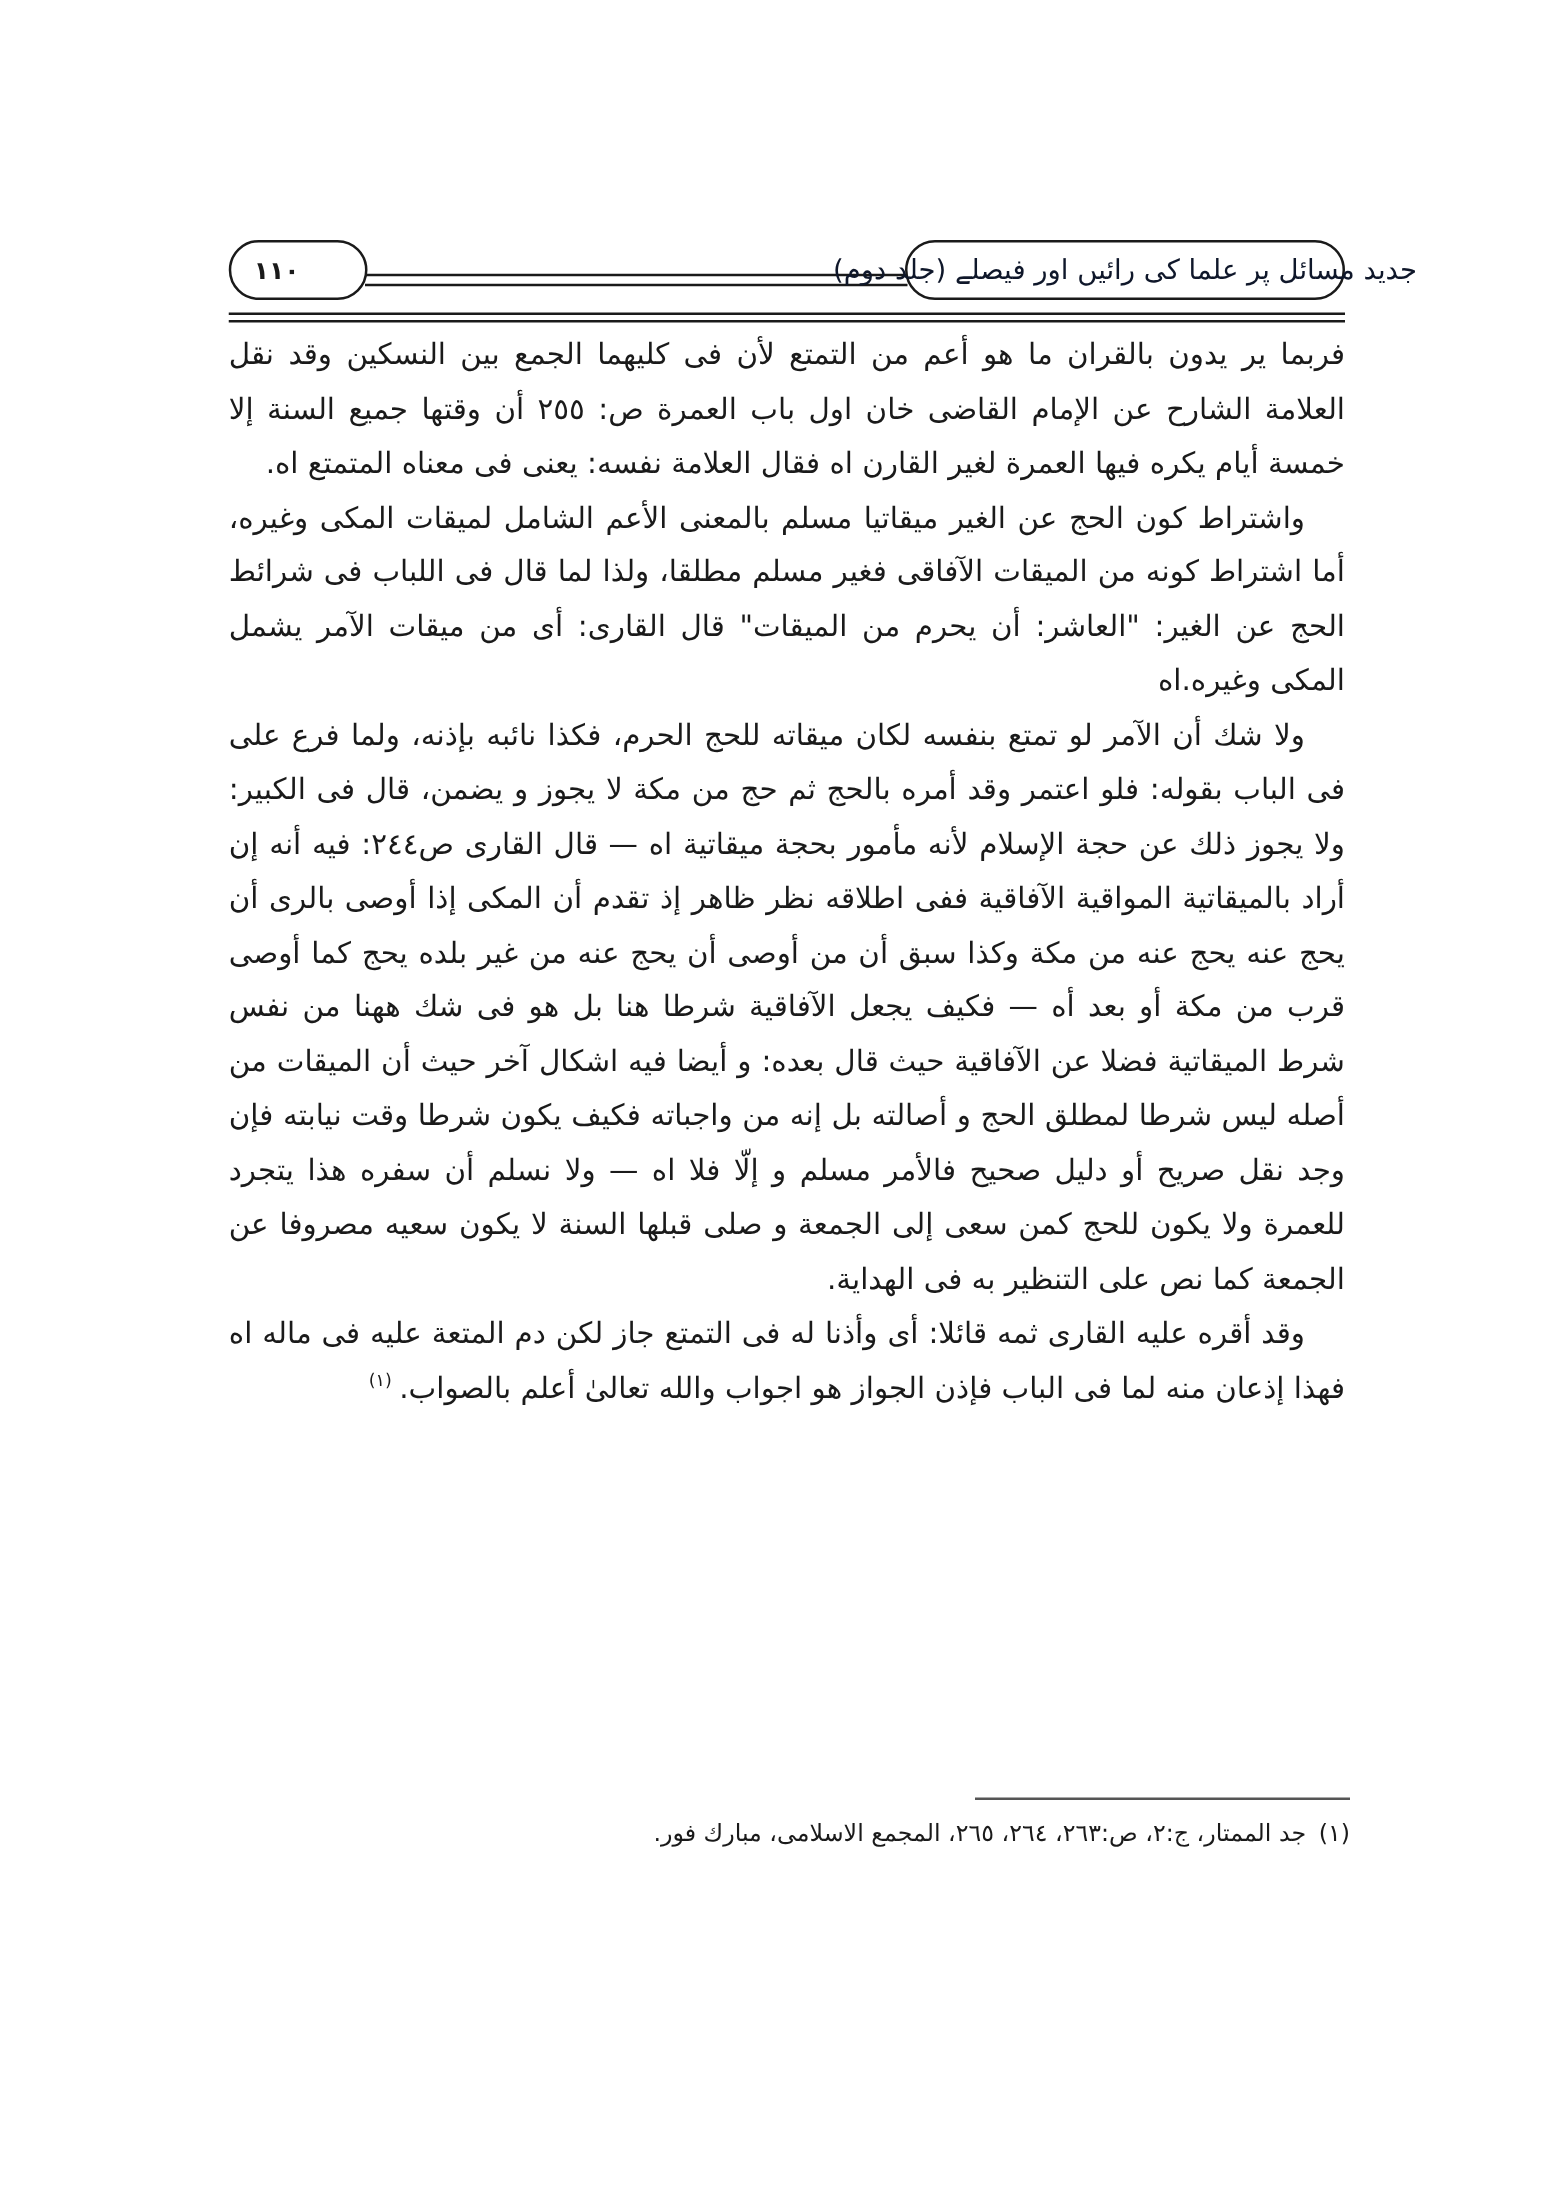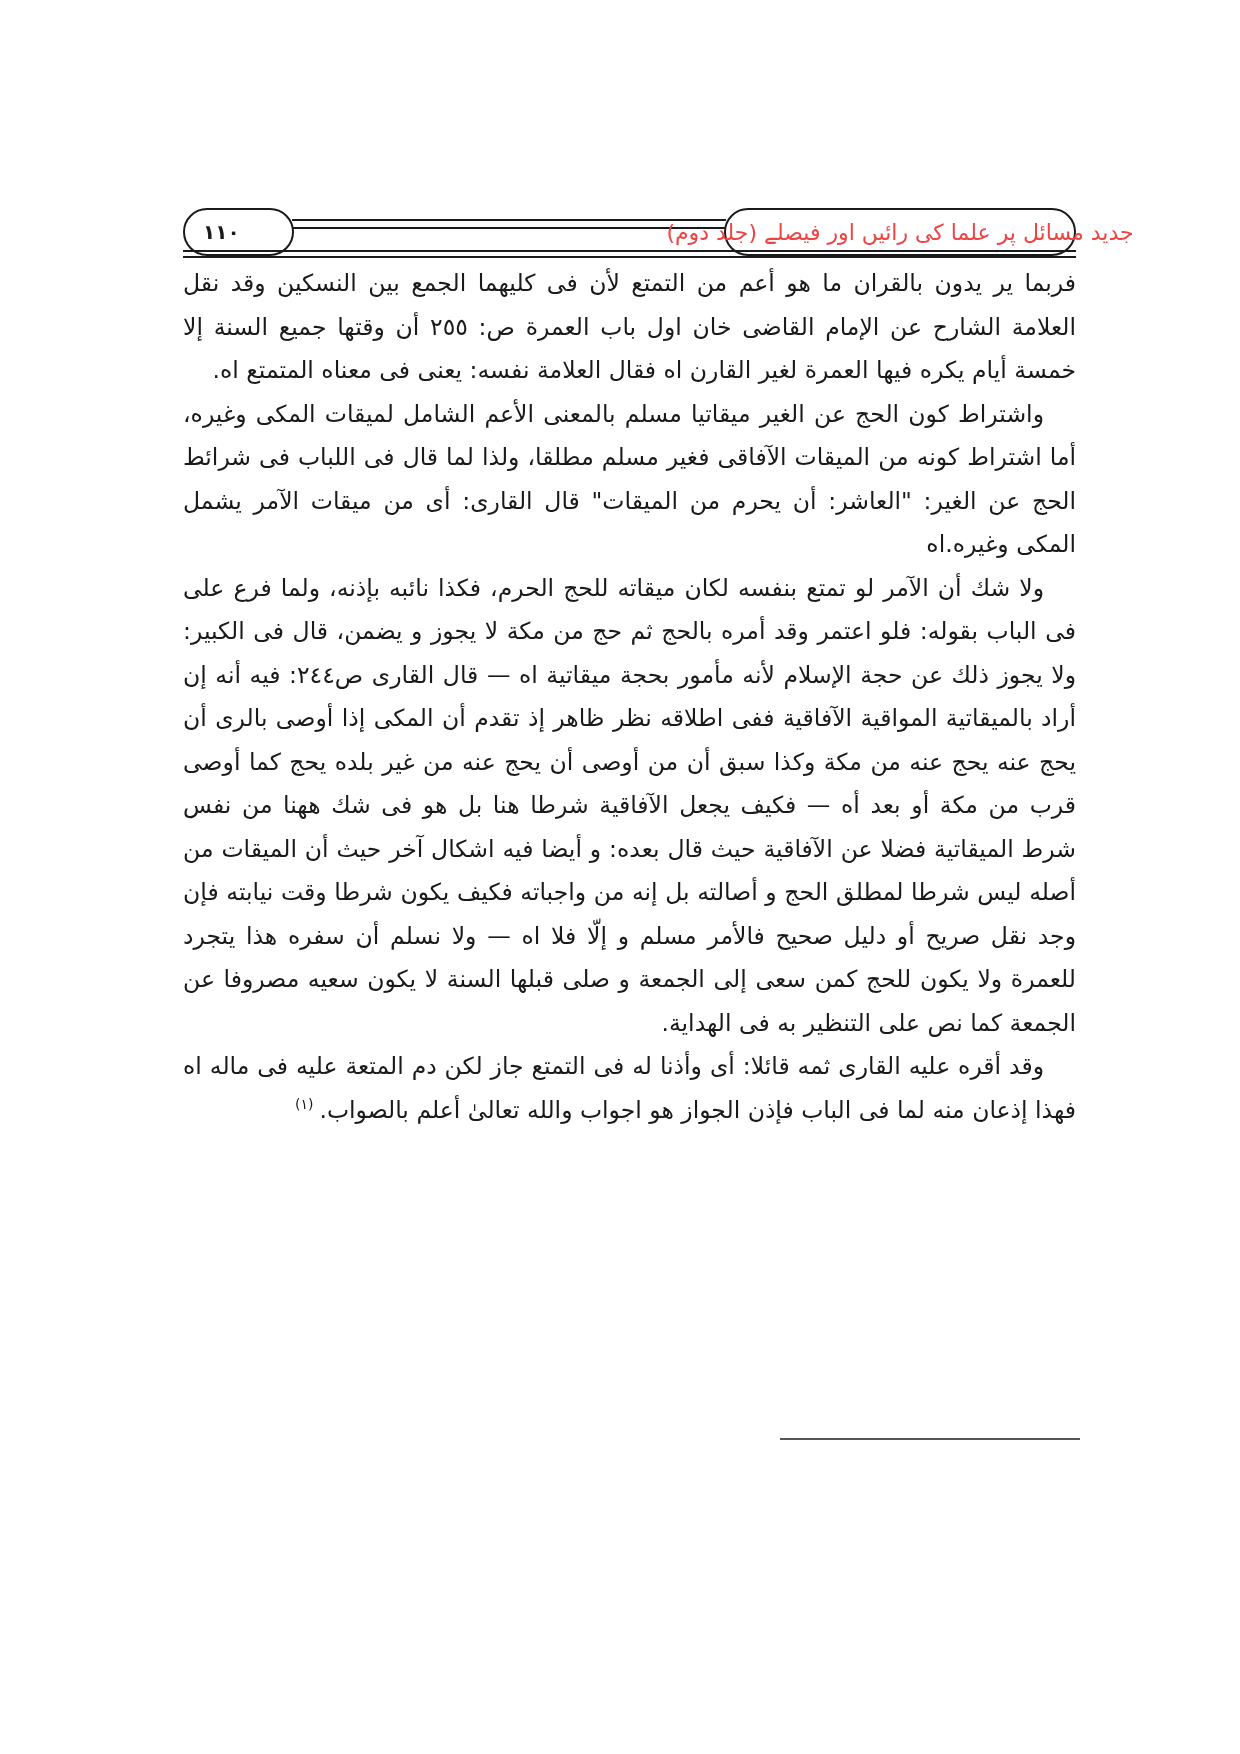--- a/index.html
+++ b/index.html
@@ -23,21 +23,21 @@
     
     .header {
       position: absolute;
       left: 183px;
       top: 192px;
       width: 893px;
       height: 56px;
     }
     .pill {
       position: absolute;
-      top: 16px;
+      top: 0;
       height: 48px;
       border: 2.5px solid #1a1a1a;
       border-radius: 26px;
       box-sizing: border-box;
       background: #fff;
       display: flex;
       align-items: center;
     }
     .pill-left {
       left: 0;
@@ -54,21 +54,21 @@
       font-family: "DejaVu Sans", sans-serif;
       font-size: 20px;
       font-weight: bold;
       letter-spacing: 1px;
       color: #1a1a1a;
     }
     .book-title {
       font-family: "DejaVu Sans", sans-serif;
       font-size: 22px;
       white-space: nowrap;
-      color: #ef4444;
+      color: #0f172a;
     }
     .header-connector {
       position: absolute;
       left: 109px;
       right: 350px;
       top: 27px;
       height: 6px;
       border-top: 2.5px solid #1a1a1a;
       border-bottom: 2.5px solid #1a1a1a;
       box-sizing: content-box;
@@ -150,14 +150,17 @@
   <div class="header-rule"></div>
 
   <div class="body-text">
     <p>فربما ير يدون بالقران ما هو أعم من التمتع لأن فى كليهما الجمع بين النسكين وقد نقل العلامة الشارح عن الإمام القاضى خان اول باب العمرة ص: ٢٥٥ أن وقتها جميع السنة إلا خمسة أيام يكره فيها العمرة لغير القارن اه فقال العلامة نفسه: يعنى فى معناه المتمتع اه.</p>
     <p class="indent">واشتراط كون الحج عن الغير ميقاتيا مسلم بالمعنى الأعم الشامل لميقات المكى وغيره، أما اشتراط كونه من الميقات الآفاقى فغير مسلم مطلقا، ولذا لما قال فى اللباب فى شرائط الحج عن الغير: "العاشر: أن يحرم من الميقات" قال القارى: أى من ميقات الآمر يشمل المكى وغيره.اه</p>
     <p class="indent">ولا شك أن الآمر لو تمتع بنفسه لكان ميقاته للحج الحرم، فكذا نائبه بإذنه، ولما فرع على فى الباب بقوله: فلو اعتمر وقد أمره بالحج ثم حج من مكة لا يجوز و يضمن، قال فى الكبير: ولا يجوز ذلك عن حجة الإسلام لأنه مأمور بحجة ميقاتية اه — قال القارى ص٢٤٤: فيه أنه إن أراد بالميقاتية المواقية الآفاقية ففى اطلاقه نظر ظاهر إذ تقدم أن المكى إذا أوصى بالرى أن يحج عنه يحج عنه من مكة وكذا سبق أن من أوصى أن يحج عنه من غير بلده يحج كما أوصى قرب من مكة أو بعد أه — فكيف يجعل الآفاقية شرطا هنا بل هو فى شك ههنا من نفس شرط الميقاتية فضلا عن الآفاقية حيث قال بعده: و أيضا فيه اشكال آخر حيث أن الميقات من أصله ليس شرطا لمطلق الحج و أصالته بل إنه من واجباته فكيف يكون شرطا وقت نيابته فإن وجد نقل صريح أو دليل صحيح فالأمر مسلم و إلّا فلا اه — ولا نسلم أن سفره هذا يتجرد للعمرة ولا يكون للحج كمن سعى إلى الجمعة و صلى قبلها السنة لا يكون سعيه مصروفا عن الجمعة كما نص على التنظير به فى الهداية.</p>
     <p class="indent"><span>وقد أقره عليه القارى ثمه قائلا: أى وأذنا له فى التمتع جاز لكن دم المتعة عليه فى ماله اه فهذا إذعان منه لما فى الباب فإذن الجواز هو اجواب والله تعالىٰ أعلم بالصواب.</span><span class="footnote-marker">(١)</span></p>
   </div>
 
   <div class="footnote-rule"></div>
+  <div class="footnote">
+    <span class="footnote-number">(١)</span><span>جد الممتار، ج:٢، ص:٢٦٣، ٢٦٤، ٢٦٥، المجمع الاسلامى، مبارك فور.</span>
+  </div>
 
 </div>
 
 </body></html>

